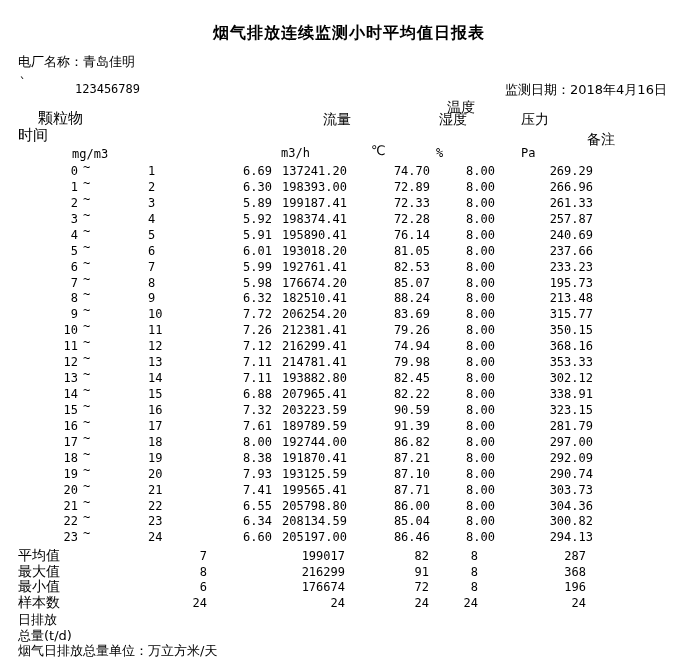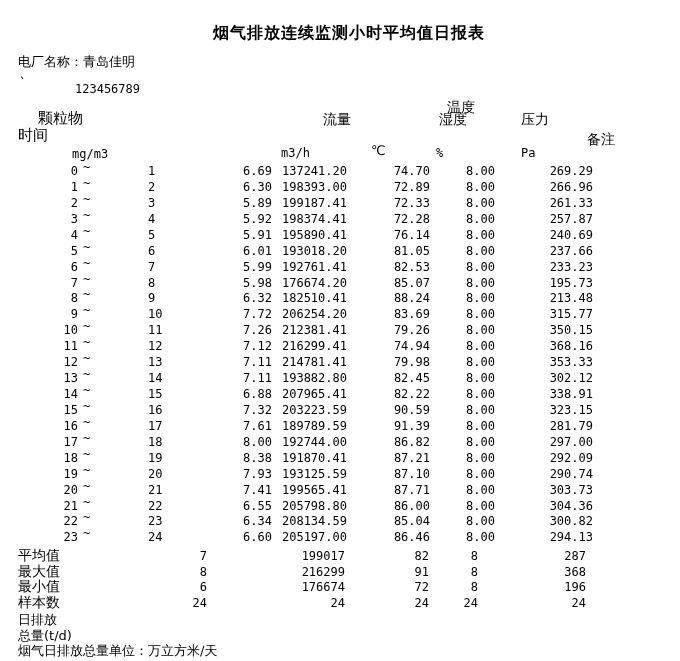--- a/index.html
+++ b/index.html
@@ -34,20 +34,21 @@
 </style>
 </head>
 <body>
 
 <div class="page">
 
   <div class="abs title" style="left:213px;top:23px;">烟气排放连续监测小时平均值日报表</div>
   <div class="abs cjk13" style="left:18px;top:54px;">电厂名称：青岛佳明</div>
   <div class="abs num" style="left:19px;top:76px;">`</div>
   <div class="abs num" style="left:75px;top:82px;">123456789</div>
+  <div class="abs cjk13" style="left:505px;top:82px;">监测日期：2018年4月16日</div>
 
   <div class="abs cjk15" style="left:38px;top:110px;">颗粒物</div>
   <div class="abs cjk15" style="left:18px;top:127px;">时间</div>
   <div class="abs cjk14" style="left:323px;top:111px;">流量</div>
   <div class="abs cjk14" style="left:404px;top:99px;margin-left:43px;">温度</div>
   <div class="abs cjk14" style="left:439px;top:111px;">湿度</div>
   <div class="abs cjk14" style="left:521px;top:111px;">压力</div>
   <div class="abs cjk14" style="left:587px;top:131px;">备注</div>
 
   <div class="abs unit" style="left:72px;top:147px;">mg/m3</div>

